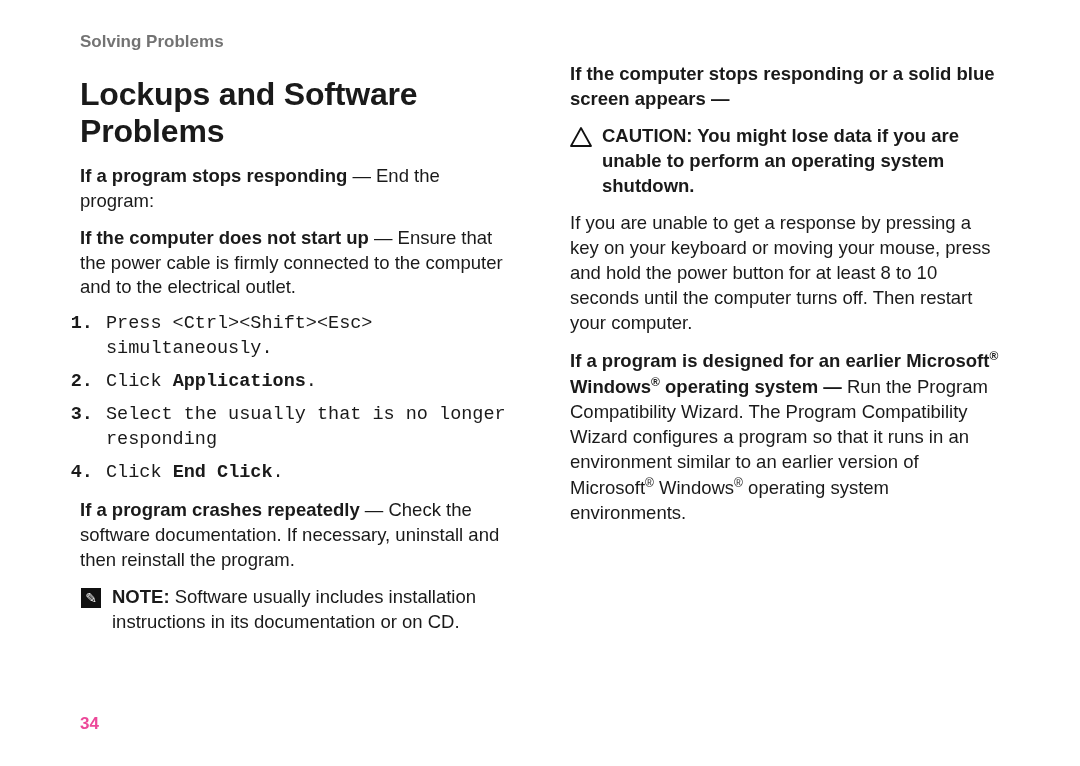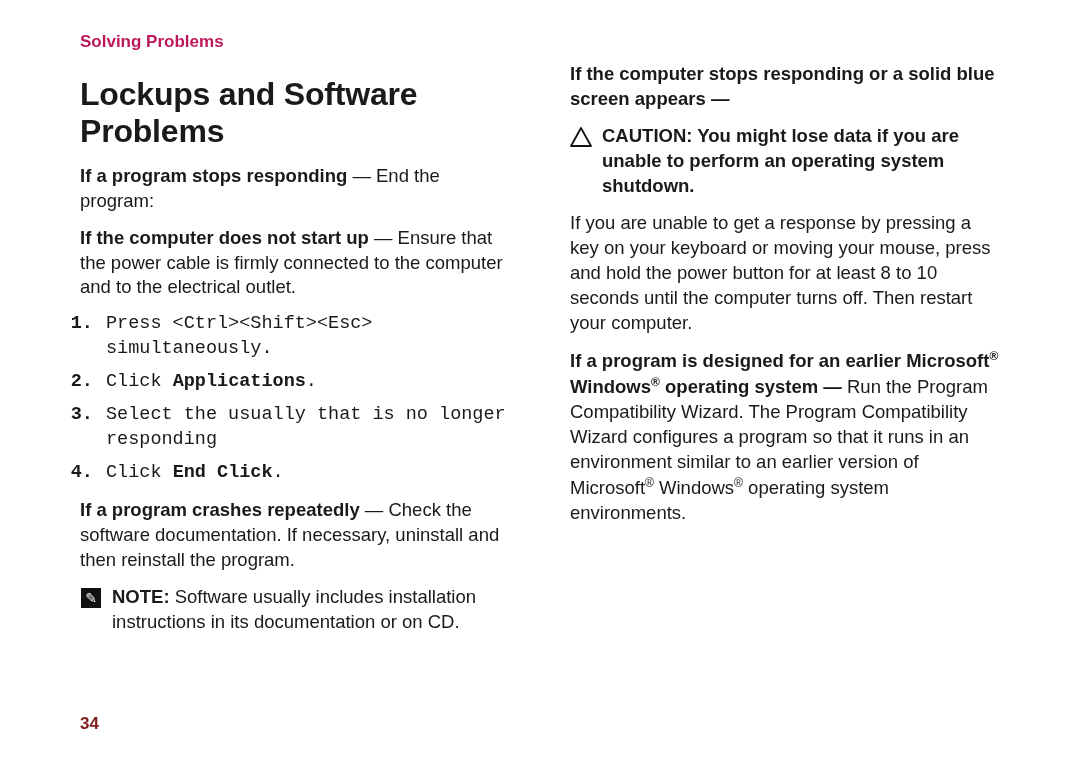--- a/index.html
+++ b/index.html
@@ -14,21 +14,21 @@
   .page {
     box-sizing: border-box;
     width: 1080px;
     height: 766px;
     padding: 32px 80px 0 80px;
     position: relative;
   }
   .section-header {
     font-size: 17px;
     font-weight: bold;
-    color: #be185d;
+    color: #737373;
     margin-bottom: 10px;
   }
   .columns {
     display: flex;
     gap: 60px;
     margin-top: 8px;
   }
   .col {
     flex: 1;
     font-size: 18.5px;
@@ -82,21 +82,21 @@
     line-height: 20px;
     text-align: center;
     display: inline-block;
   }
   .pagenum {
     position: absolute;
     bottom: 32px;
     left: 80px;
     font-weight: bold;
     font-size: 17px;
-    color: #7f1d1d;
+    color: #ec4899;
   }
   sup { font-size: 0.65em; }
 </style>
 </head>
 <body>
 
 <div class="page">
   <div class="section-header">Solving Problems</div>
 
   <div class="columns">

